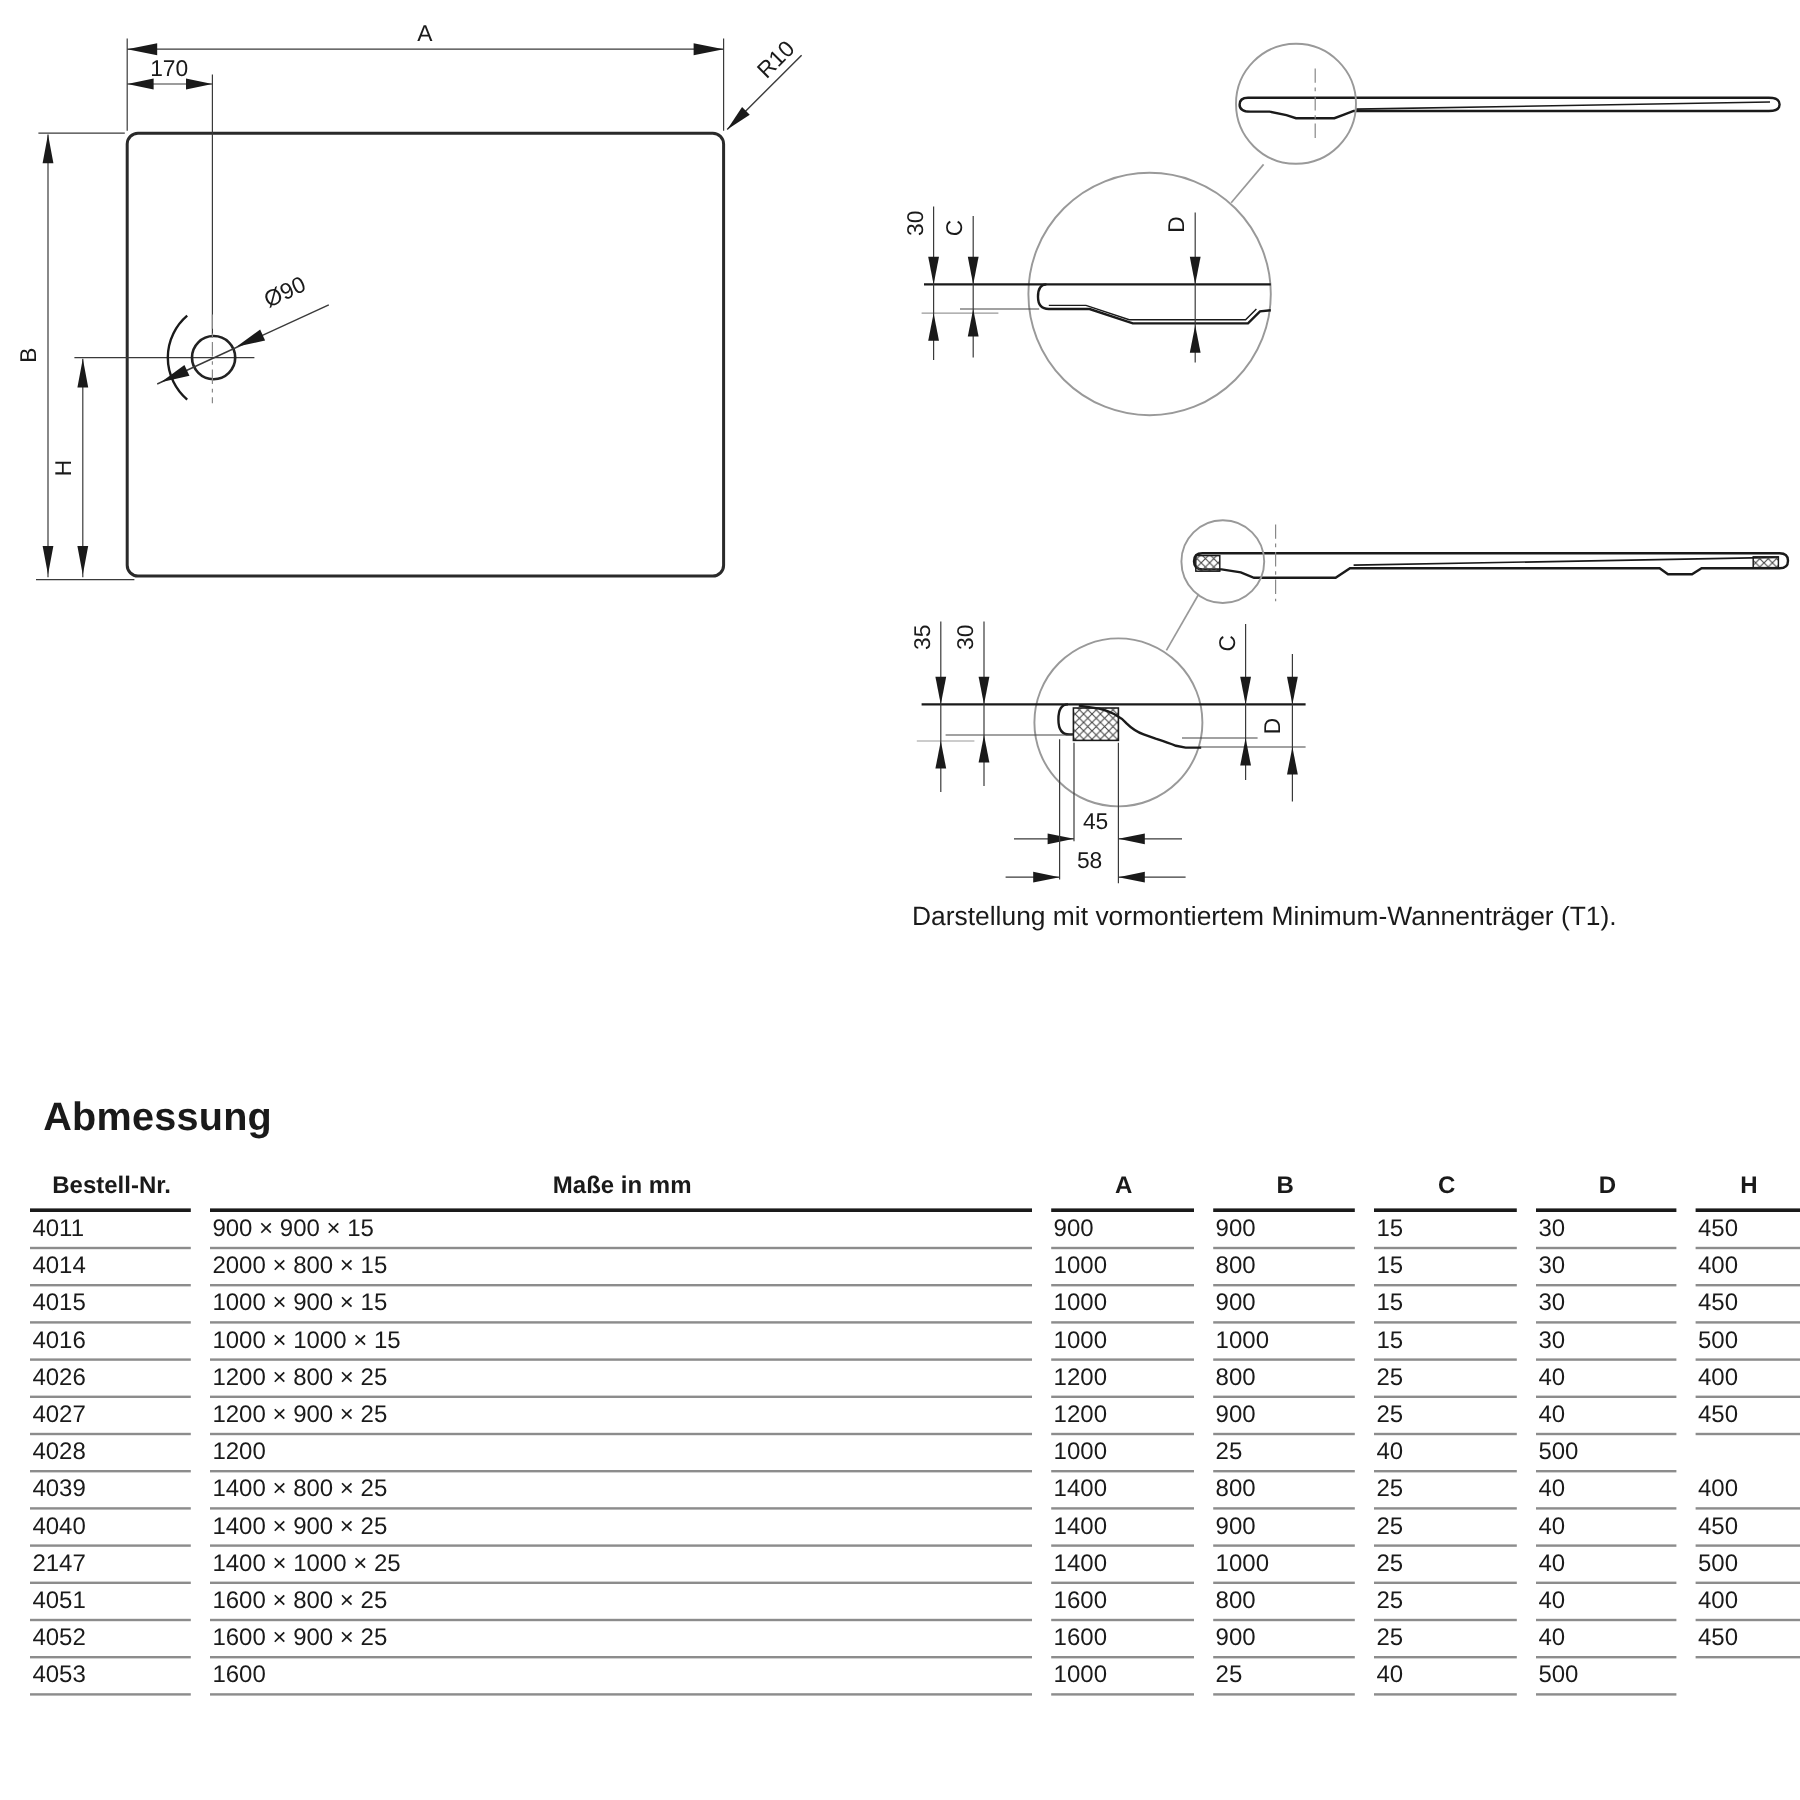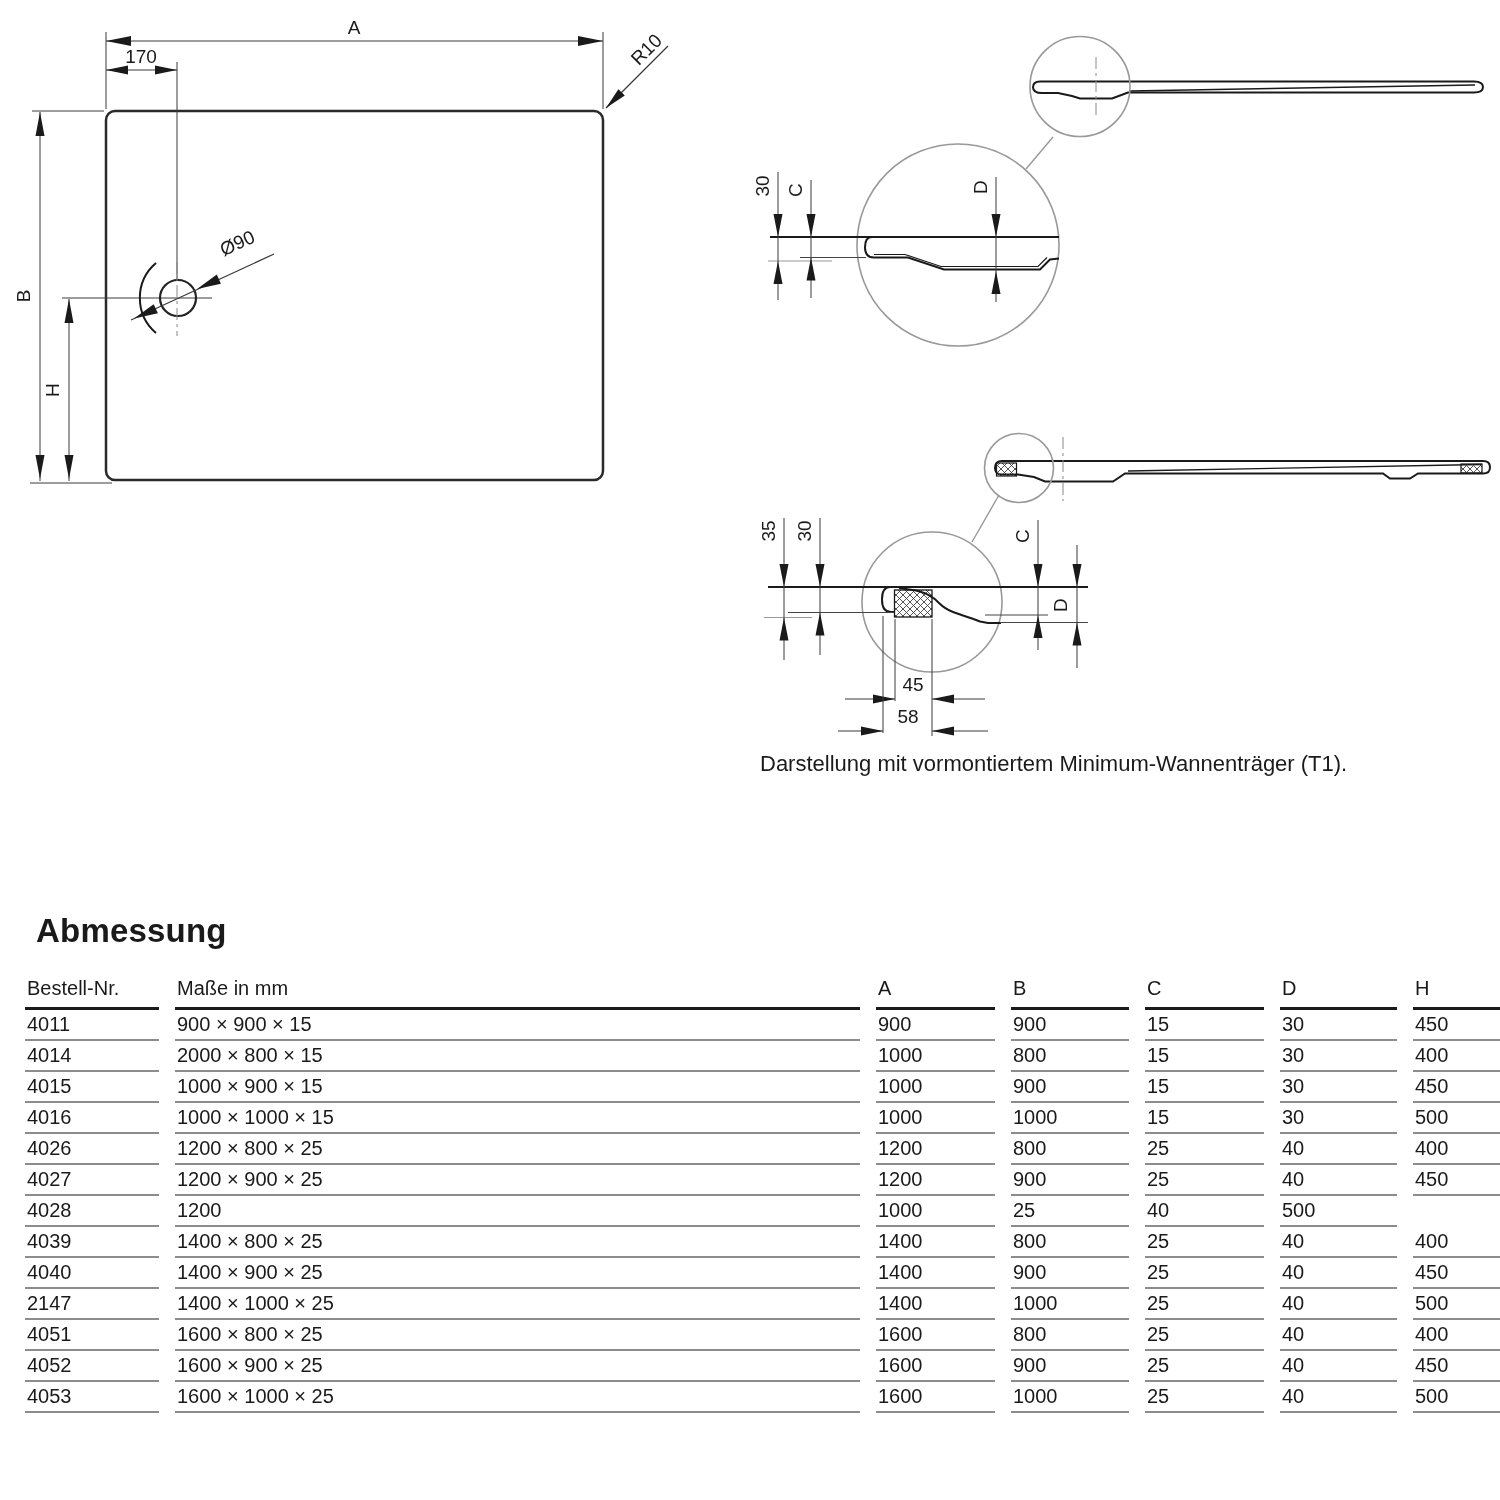--- a/index.html
+++ b/index.html
@@ -14,23 +14,24 @@
     position:absolute;left:36px;top:912px;
     font-size:33px;font-weight:700;letter-spacing:.2px;
   }
   .spec-table{position:absolute;left:25px;top:977px;width:1475px;}
   .thead,.trow{
     display:grid;
     grid-template-columns:134px 685px 119px 118px 119px 117px 87px;
     column-gap:16px;
   }
   .thead .cell{
-    font-size:20px;font-weight:400;
+    font-size:20px;font-weight:700;
     padding:0 0 7px 2px;border-bottom:3px solid #1a1a1a;
     white-space:nowrap;
+    text-align:center;
   }
   .trow .cell{
     font-size:20px;font-weight:400;
     height:29px;line-height:29px;padding-left:2px;
     border-bottom:2px solid #8c8c8c;white-space:nowrap;
   }
 </style>
 </head>
 <body>
 
@@ -324,21 +325,20 @@
           <div class="cell">4052</div>
           <div class="cell">1600 × 900 × 25</div>
           <div class="cell">1600</div>
           <div class="cell">900</div>
           <div class="cell">25</div>
           <div class="cell">40</div>
           <div class="cell">450</div>
         </div>
         <div class="trow">
           <div class="cell">4053</div>
-          <div class="cell">1600 × 1000 × 25</div>
           <div class="cell">1600</div>
           <div class="cell">1000</div>
           <div class="cell">25</div>
           <div class="cell">40</div>
           <div class="cell">500</div>
         </div>
       </div>
 </div>
 
 </div>

